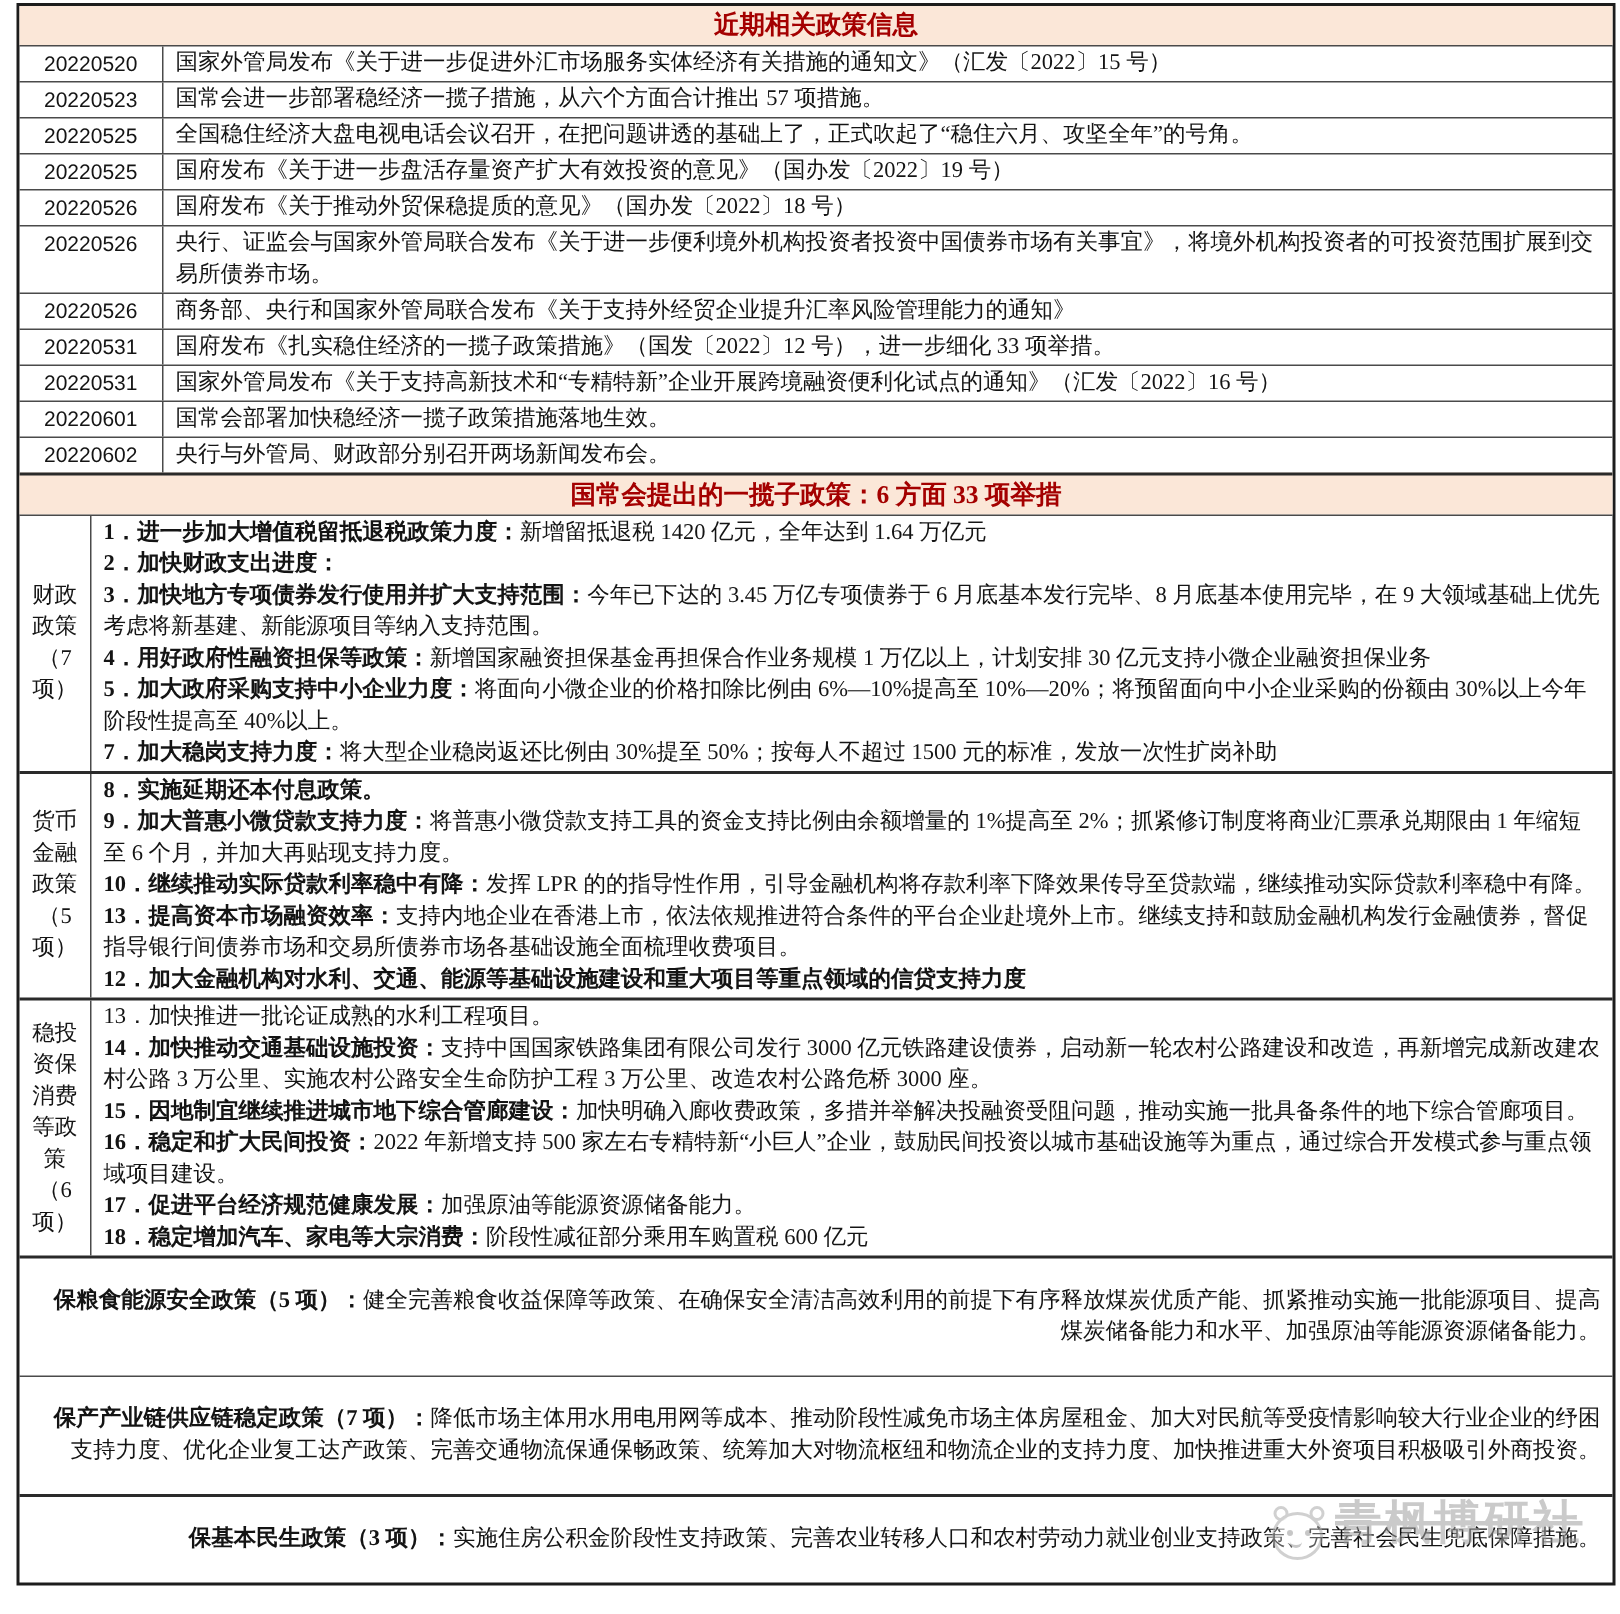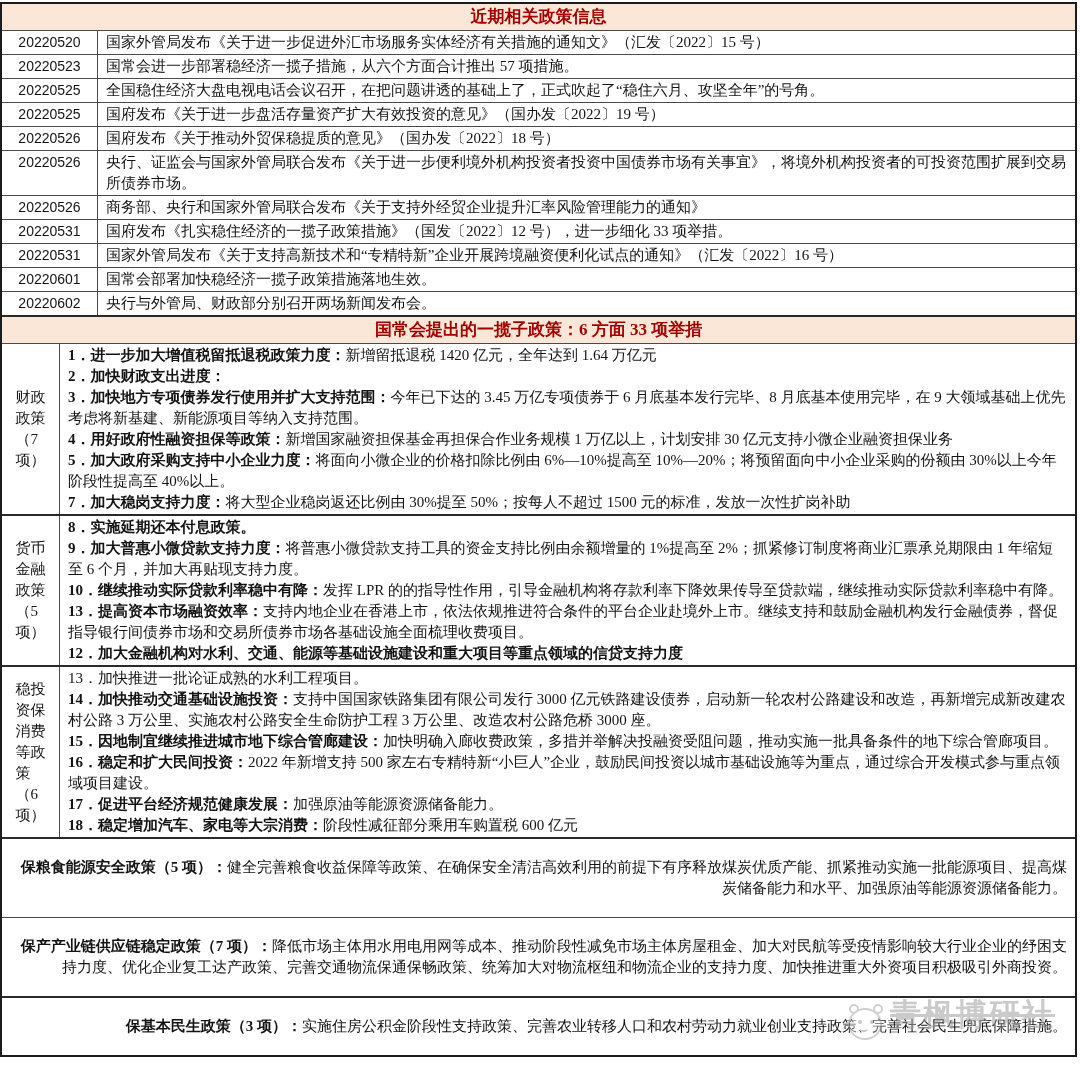--- a/index.html
+++ b/index.html
@@ -10,21 +10,21 @@
     height: 1076px;
     background: #ffffff;
     overflow: hidden;
     font-family: "Liberation Serif", "DejaVu Serif", serif;
     color: #141414;
     font-size: 15px;
     line-height: 21px;
   }
   .tbl {
     position: absolute;
-    left: 0; top: 2px; right: 3px;
+    left: 11px; top: 2px; right: 3px;
     border: 2px solid #1c1c1c;
     background: #ffffff;
   }
   .tbl > div + div { border-top: 1px solid #4a4a4a; }
 
   .hdr {
     background: #fbe7d8;
     color: #a40000;
     font-weight: bold;
     text-align: center;
@@ -44,25 +44,26 @@
     font-family: "Liberation Sans", "DejaVu Sans", sans-serif;
     font-size: 14px;
   }
   .desc-cell { flex: 1; padding: 1px 8px; }
 
   .group { display: flex; }
   .tbl > .group { border-top: 2px solid #2a2a2a; }
   .tbl > .group-first { border-top: 1px solid #4a4a4a; }
   .glabel {
     flex: none;
-    width: 58px;
+    width: 48px;
     border-right: 1px solid #4a4a4a;
     display: flex;
     align-items: center;
     justify-content: center;
+    text-align: center;
     white-space: pre-line;
     padding: 0 1px;
   }
   .gbody { flex: 1; padding: 1px 8px; }
   .item { margin: 0; }
   .item b, .bsec b { font-weight: bold; }
 
   .tbl > .bsec { border-top: 2px solid #2a2a2a; padding: 18px 8px; text-align: right; }
   .tbl > .bsec-mid { border-top: 1px solid #4a4a4a; }
 

